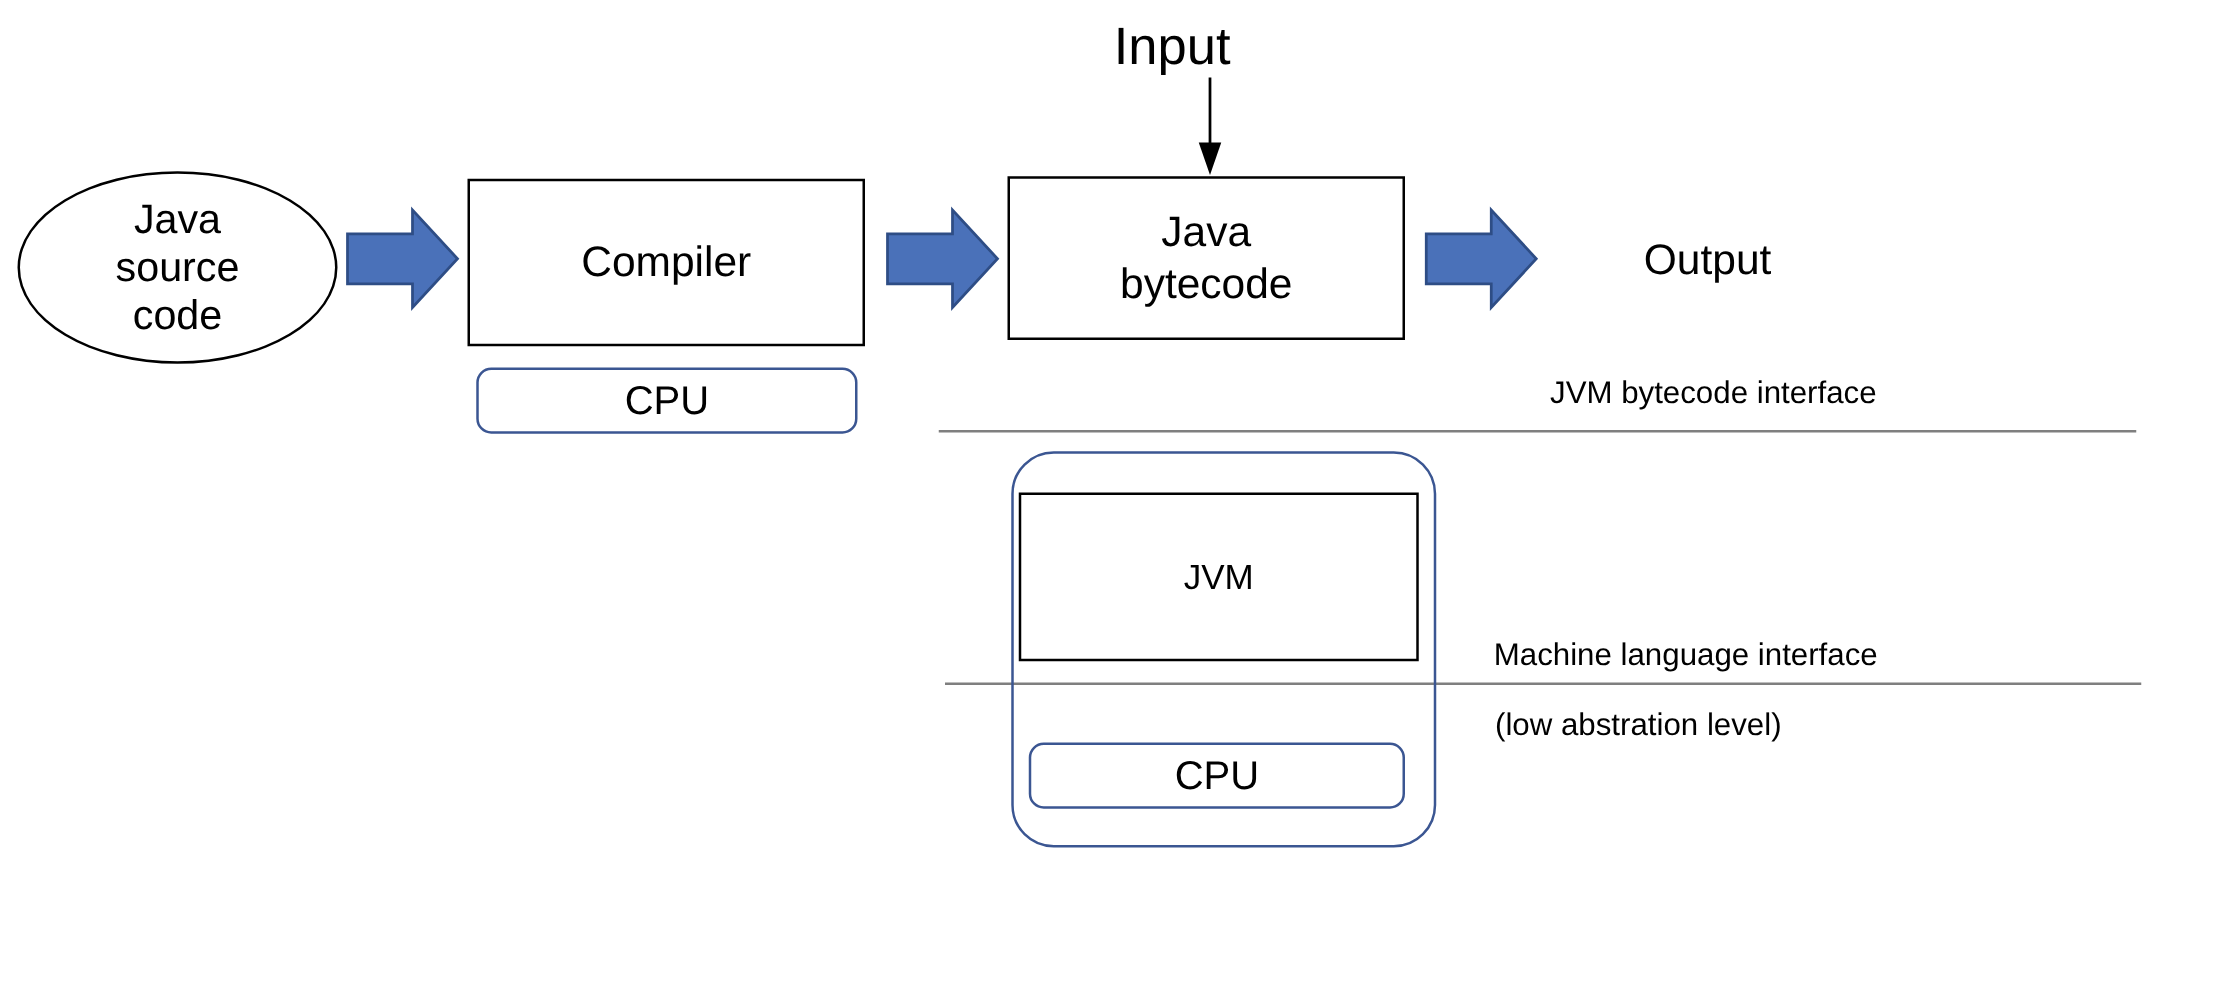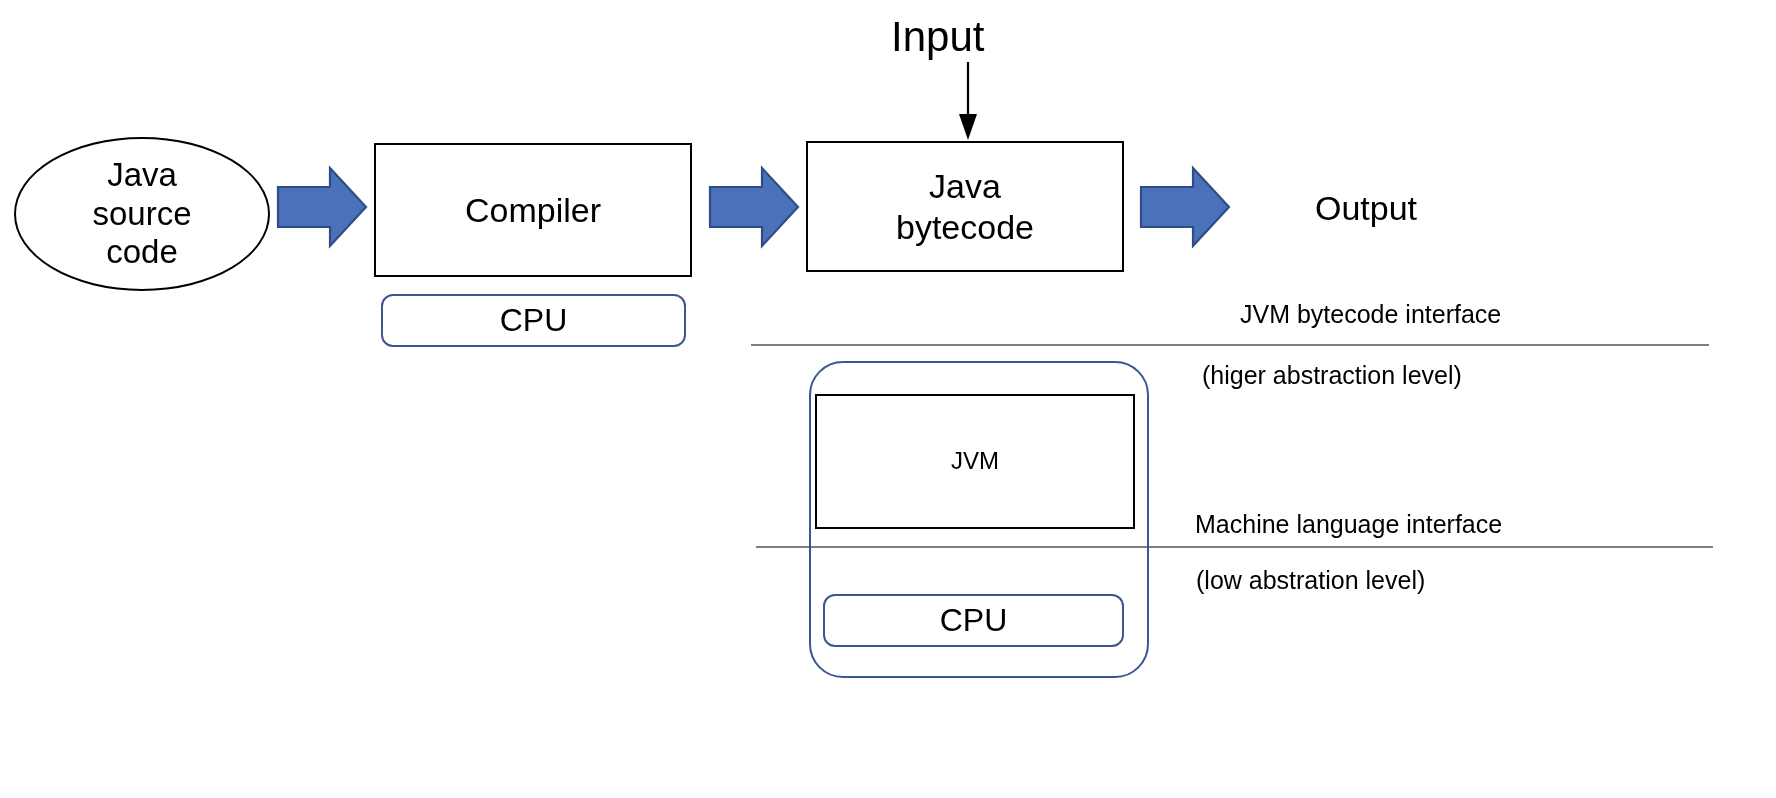--- a/index.html
+++ b/index.html
@@ -86,21 +86,21 @@
     display: block;
   }
 
   
   #box-jvm {
     left: 815px;
     top: 394px;
     width: 320px;
     height: 135px;
     border: 2.8px solid #000000;
-    font-size: 24px;
+    font-size: 28px;
   }
 
   
   #box-cpu-bottom {
     left: 823px;
     top: 594px;
     width: 301px;
     height: 53px;
     border: 2.2px solid #3B5692;
     border-radius: 12px;
@@ -221,19 +221,18 @@
   <div class="node" id="box-cpu-bottom">
     <span class="label-text">CPU</span>
   </div>
 
   <div class="plain-label" id="label-input">Input</div>
 
   <div class="plain-label" id="label-output">Output</div>
 
   <div class="plain-label" id="label-jvm-bytecode-interface">JVM bytecode interface</div>
 
-  <div class="plain-label" id="label-higher-abstraction">(higer abstraction level)</div>
 
   <div class="plain-label" id="label-low-abstraction">(low abstration level)</div>
 
   <div class="plain-label" id="label-machine-language-interface">Machine language interface</div>
 
 </div>
 
 </body></html>

